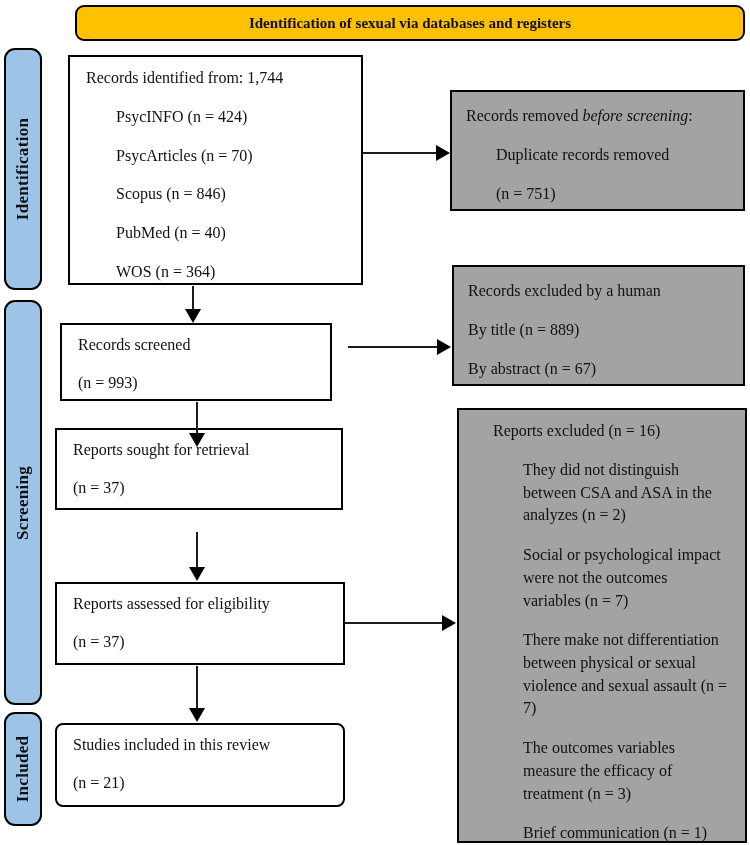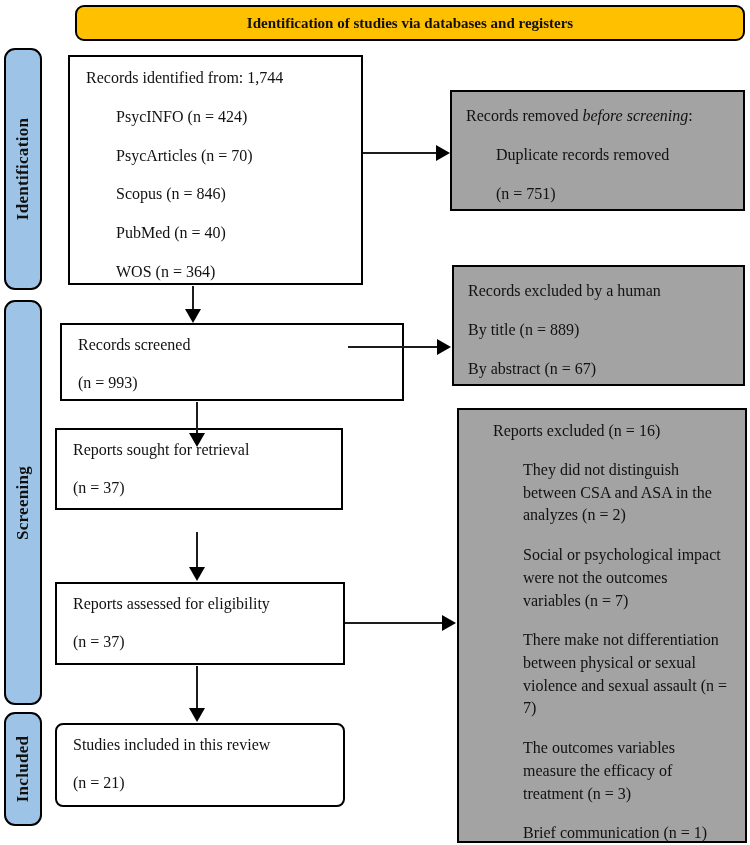--- a/index.html
+++ b/index.html
@@ -59,21 +59,21 @@
   }
   .sbox p { margin: 0 0 21px 0; }
   .sbox p:last-child { margin-bottom: 0; }
   .sbox .wrap { line-height: 1.42; margin-bottom: 17px; padding-left: 32px; padding-right: 4px; }
   .sbox .wrap:last-child { margin-bottom: 0; }
   .italic { font-style: italic; }
 
   
   #box-identified { left: 68px; top: 55px; width: 295px; height: 230px; padding-top: 13px; }
   #box-identified p { margin-bottom: 22px; }
-  #box-screened   { left: 60px; top: 323px; width: 344px; height: 78px; }
+  #box-screened   { left: 60px; top: 323px; width: 272px; height: 78px; }
   #box-sought     { left: 55px; top: 428px; width: 288px; height: 82px; }
   #box-assessed   { left: 55px; top: 582px; width: 290px; height: 83px; }
   #box-included   { left: 55px; top: 723px; width: 290px; height: 84px; border-radius: 8px; }
 
   #sbox-removed   { left: 450px; top: 90px;  width: 295px; height: 121px; padding-top: 15px; }
   #sbox-human     { left: 452px; top: 265px; width: 293px; height: 121px; padding-top: 15px; }
   #sbox-reports   { left: 457px; top: 408px; width: 290px; height: 435px; padding-top: 12px; padding-left: 32px; }
   #sbox-reports .title { margin-bottom: 19px; padding-left: 2px; }
 
   #stage-identification { top: 48px;  height: 242px; }
@@ -100,21 +100,21 @@
   #arr-assessed-reports   { left: 345px; top: 622px; width: 98px; }
   #arr-identified-screened { left: 192px; top: 286px; height: 24px; }
   #arr-screened-sought     { left: 196px; top: 402px; height: 32px; }
   #arr-sought-assessed     { left: 196px; top: 532px; height: 36px; }
   #arr-assessed-included   { left: 196px; top: 666px; height: 43px; }
 </style>
 </head>
 <body>
 
 <div class="abs banner">
-  <span>Identification of studies via databases and registers</span>
+  <span>Identification of sexual via databases and registers</span>
 </div>
 
 <div class="abs stage" id="stage-identification">
   <span>Identification</span>
 </div>
 <div class="abs stage" id="stage-screening">
   <span>Screening</span>
 </div>
 <div class="abs stage" id="stage-included">
   <span>Included</span>

